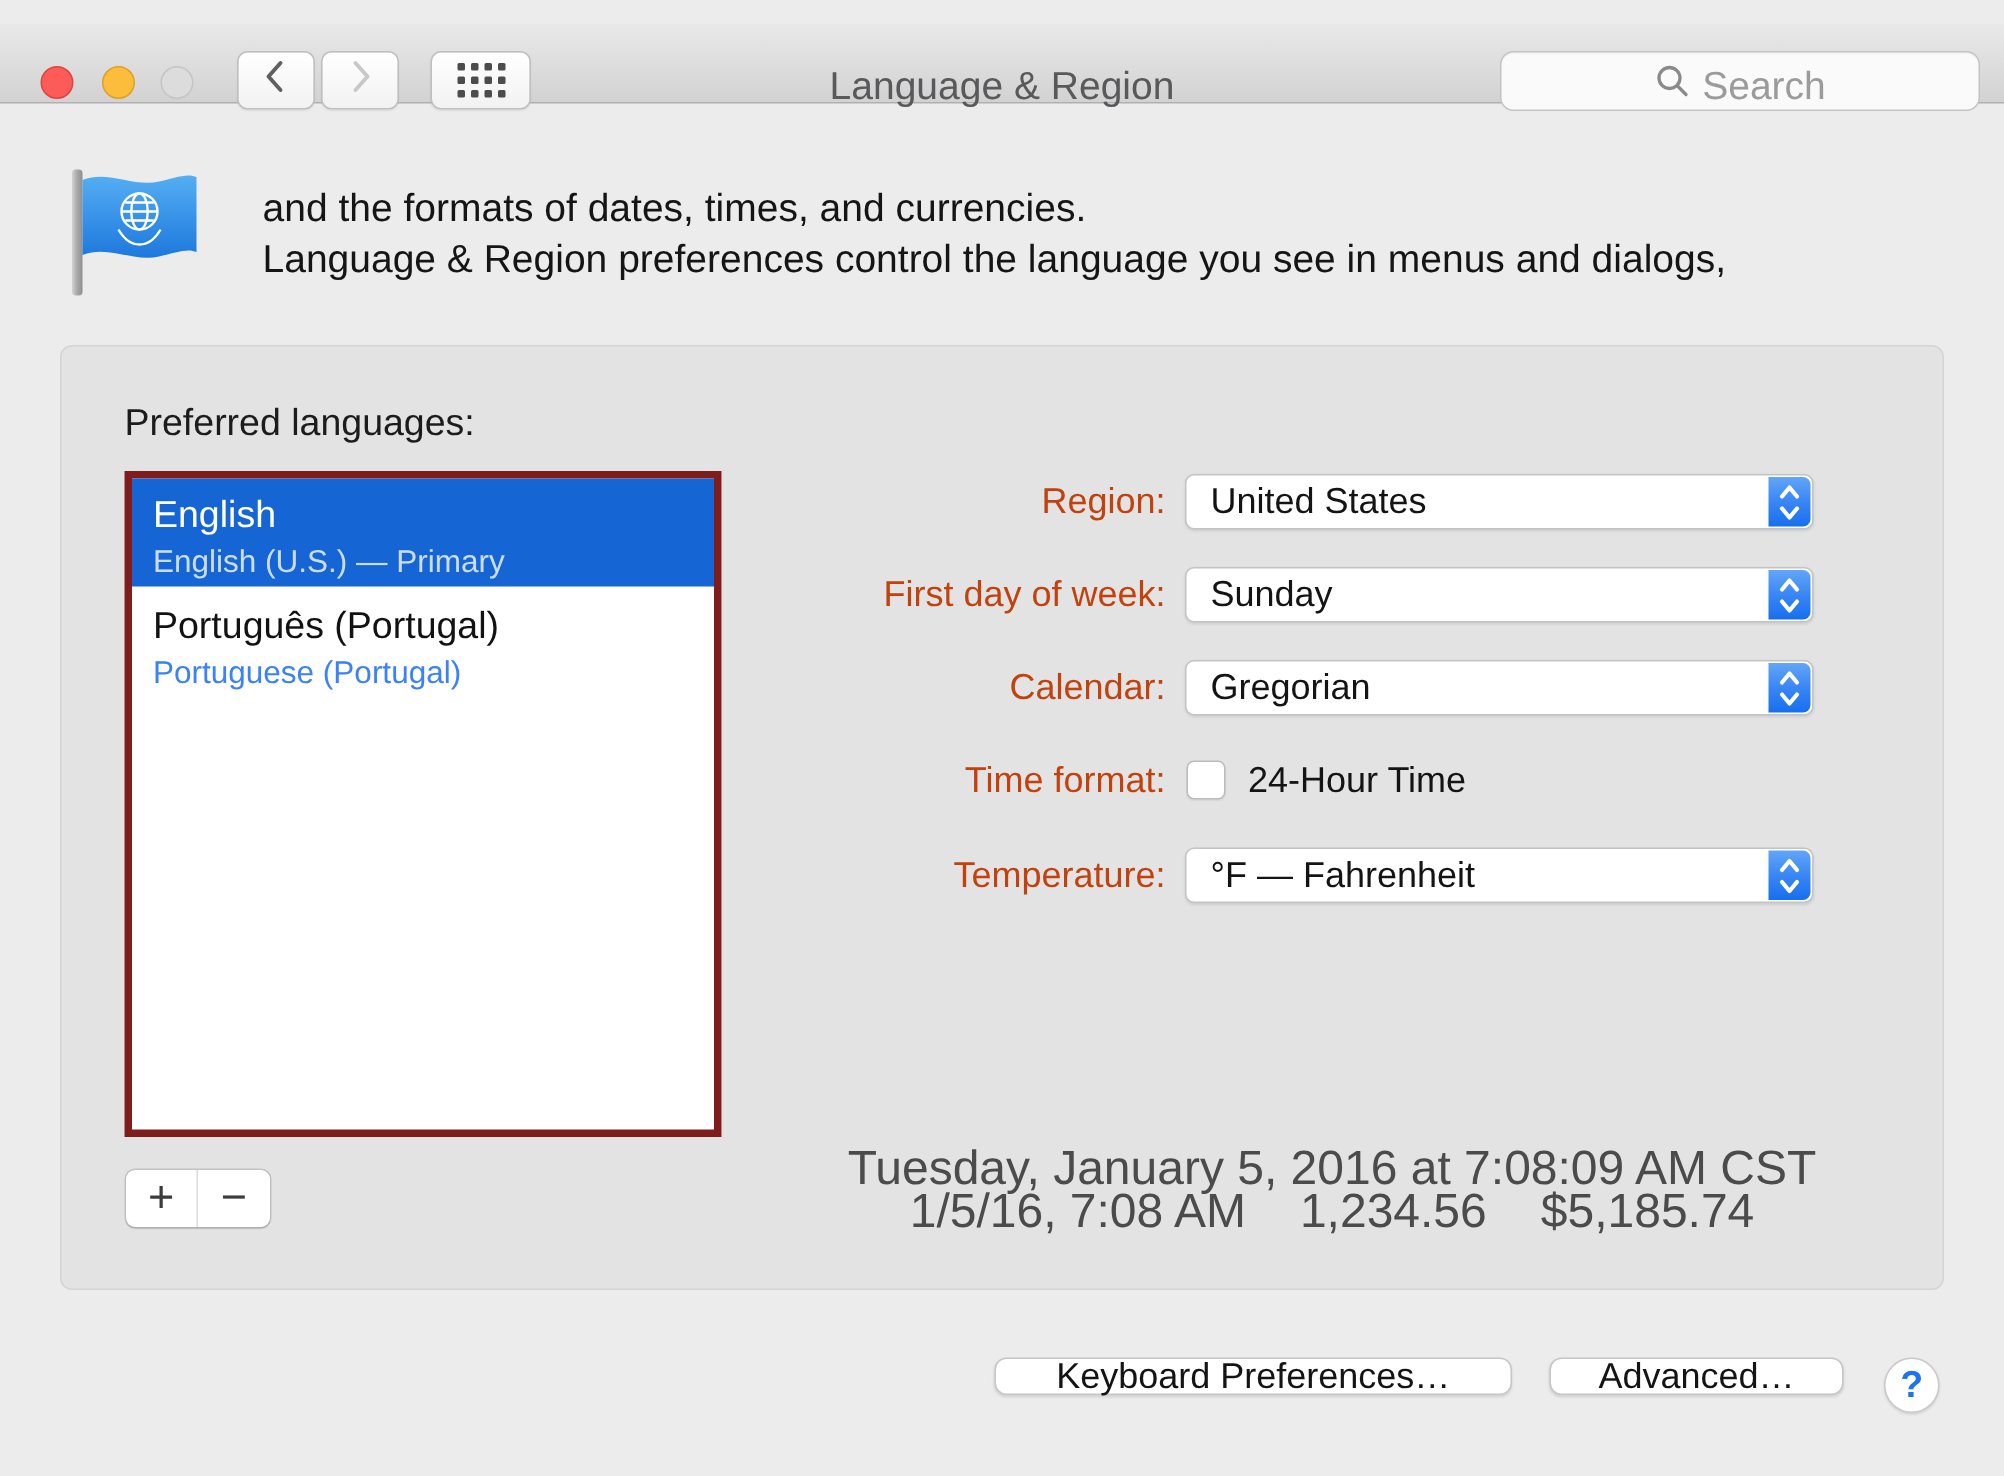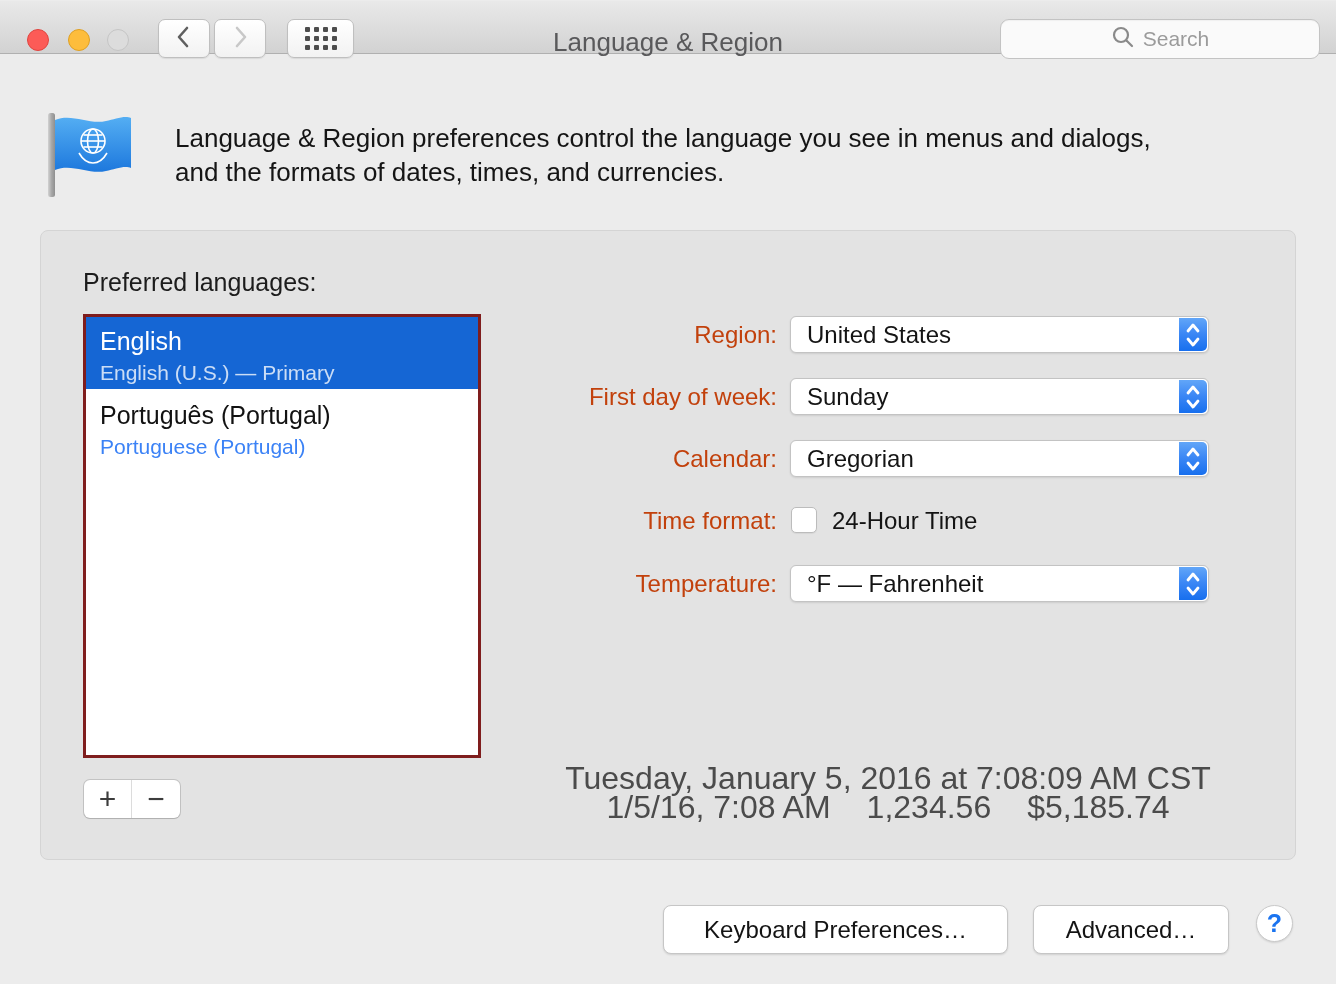--- a/index.html
+++ b/index.html
@@ -6,21 +6,21 @@
   html,body { width:1336px; height:984px; }
   body {
     font-family:"Liberation Sans", sans-serif;
     background:#ececec;
     position:relative;
     overflow:hidden;
     color:#1a1a1a;
   }
   
   .titlebar {
-    position:absolute; left:0; top:1px; width:1336px; height:53px;
+    position:absolute; left:0; top:16px; width:1336px; height:53px;
     background:linear-gradient(#e9e9e9,#d2d2d2);
     border-bottom:1px solid #b0b0b0;
   }
   .light { position:absolute; top:28px; width:22px; height:22px; border-radius:50%; }
   .light.red    { left:27px;  background:#fc5b57; border:1px solid #e0443f; }
   .light.yellow { left:68px;  background:#fdbd3c; border:1px solid #dfa023; }
   .light.gray   { left:107px; background:#dcdcdc; border:1px solid #c5c5c5; }
   .navbtn {
     position:absolute; top:18px; height:39px;
     background:linear-gradient(#ffffff,#f2f2f2);
@@ -33,39 +33,39 @@
   .grid-btn    { left:287px; width:67px; }
   .grid-dots { display:grid; grid-template-columns:repeat(4,5px); grid-template-rows:repeat(3,5px); gap:4px; }
   .grid-dots i { background:#4c4c4c; border-radius:1px; }
   .win-title {
     position:absolute; left:368px; top:26px; width:600px;
     text-align:center; font-size:26px; color:#59595b;
   }
   .searchbox {
     position:absolute; left:1000px; top:18px; width:320px; height:40px;
     background:#fafafa; border:1px solid #c3c3c3; border-radius:9px;
-    display:flex; align-items:center; justify-content:center; gap:8px;
-    color:#9b9b9b; font-size:21px;
+    display:flex; align-items:flex-end; justify-content:center; gap:8px;
+    color:#9b9b9b; font-size:26px;
     box-shadow:inset 0 1px 1px rgba(0,0,0,0.04);
   }
   
   .flag { position:absolute; left:44px; top:111px; }
   .intro-text {
     position:absolute; left:175px; top:121px;
     font-size:26px; line-height:34px; color:#151515;
   }
   
   .panel {
     position:absolute; left:40px; top:230px; width:1256px; height:630px;
     background:#e3e3e3; border:1px solid #d4d4d4; border-radius:8px;
   }
   .pref-label { position:absolute; left:83px; top:268px; font-size:25px; color:#1c1c1c; }
   .listbox {
     position:absolute; left:83px; top:314px; width:398px; height:444px;
-    background:#ffffff; border:3px solid #7f1d1d;
+    background:#ffffff; border:5px solid #7f1d1d;
   }
   .lang-row { padding:10px 0 0 14px; }
   .lang-row .t { font-size:25px; }
   .lang-row .s { font-size:21px; margin-top:5px; }
   .lang-row.selected { height:72px; background:#1566d4; color:#ffffff; }
   .lang-row.selected .s { color:rgba(255,255,255,0.78); }
   .lang-row.plain { padding-top:12px; }
   .lang-row.plain .t { color:#121212; }
   .lang-row.plain .s { color:#3b82f6; }
   .addremove {
@@ -104,21 +104,21 @@
     box-shadow:0 1px 1px rgba(0,0,0,0.06);
   }
   .checkbox-label { position:absolute; left:832px; top:507px; font-size:24px; color:#141414; }
   
   .preview { position:absolute; left:538px; width:700px; text-align:center; color:#4b4b4b; font-size:32px; }
   .preview.l1 { top:760px; }
   .preview.l2 { top:789px; }
   .preview.l2 span { margin:0 18px; }
   
   .push-btn {
-    position:absolute; top:905px; height:49px;
+    position:absolute; top:905px; height:25px;
     background:#ffffff; border:1px solid #c6c6c6; border-radius:8px;
     font-size:24px; color:#141414; text-align:center;
     display:flex; align-items:center; justify-content:center;
     box-shadow:0 1px 2px rgba(0,0,0,0.12);
   }
   .btn-keyboard { left:663px; width:345px; }
   .btn-advanced { left:1033px; width:196px; }
   .help-btn {
     position:absolute; left:1256px; top:905px; width:37px; height:37px;
     background:#ffffff; border:1px solid #c9c9c9; border-radius:50%;
@@ -198,22 +198,22 @@
       <circle cx="49" cy="30" r="12"></circle>
       <ellipse cx="49" cy="30" rx="5.5" ry="12"></ellipse>
       <line x1="37" y1="30" x2="61" y2="30"></line>
       <line x1="39.5" y1="24" x2="58.5" y2="24"></line>
       <line x1="39.5" y1="36" x2="58.5" y2="36"></line>
       <path d="M35 42 C39 49 44 52 49 52 C54 52 59 49 63 42"></path>
     </g>
   </svg>
 </div>
 <div class="intro-text">
+  <div>and the formats of dates, times, and currencies.</div>
   <div>Language &amp; Region preferences control the language you see in menus and dialogs,</div>
-  <div>and the formats of dates, times, and currencies.</div>
 </div>
 
 <div class="panel"></div>
 
 <div class="pref-label">Preferred languages:</div>
 
 <div class="listbox">
   <div class="lang-row selected">
     <div class="t">English</div>
     <div class="s">English (U.S.) — Primary</div>

